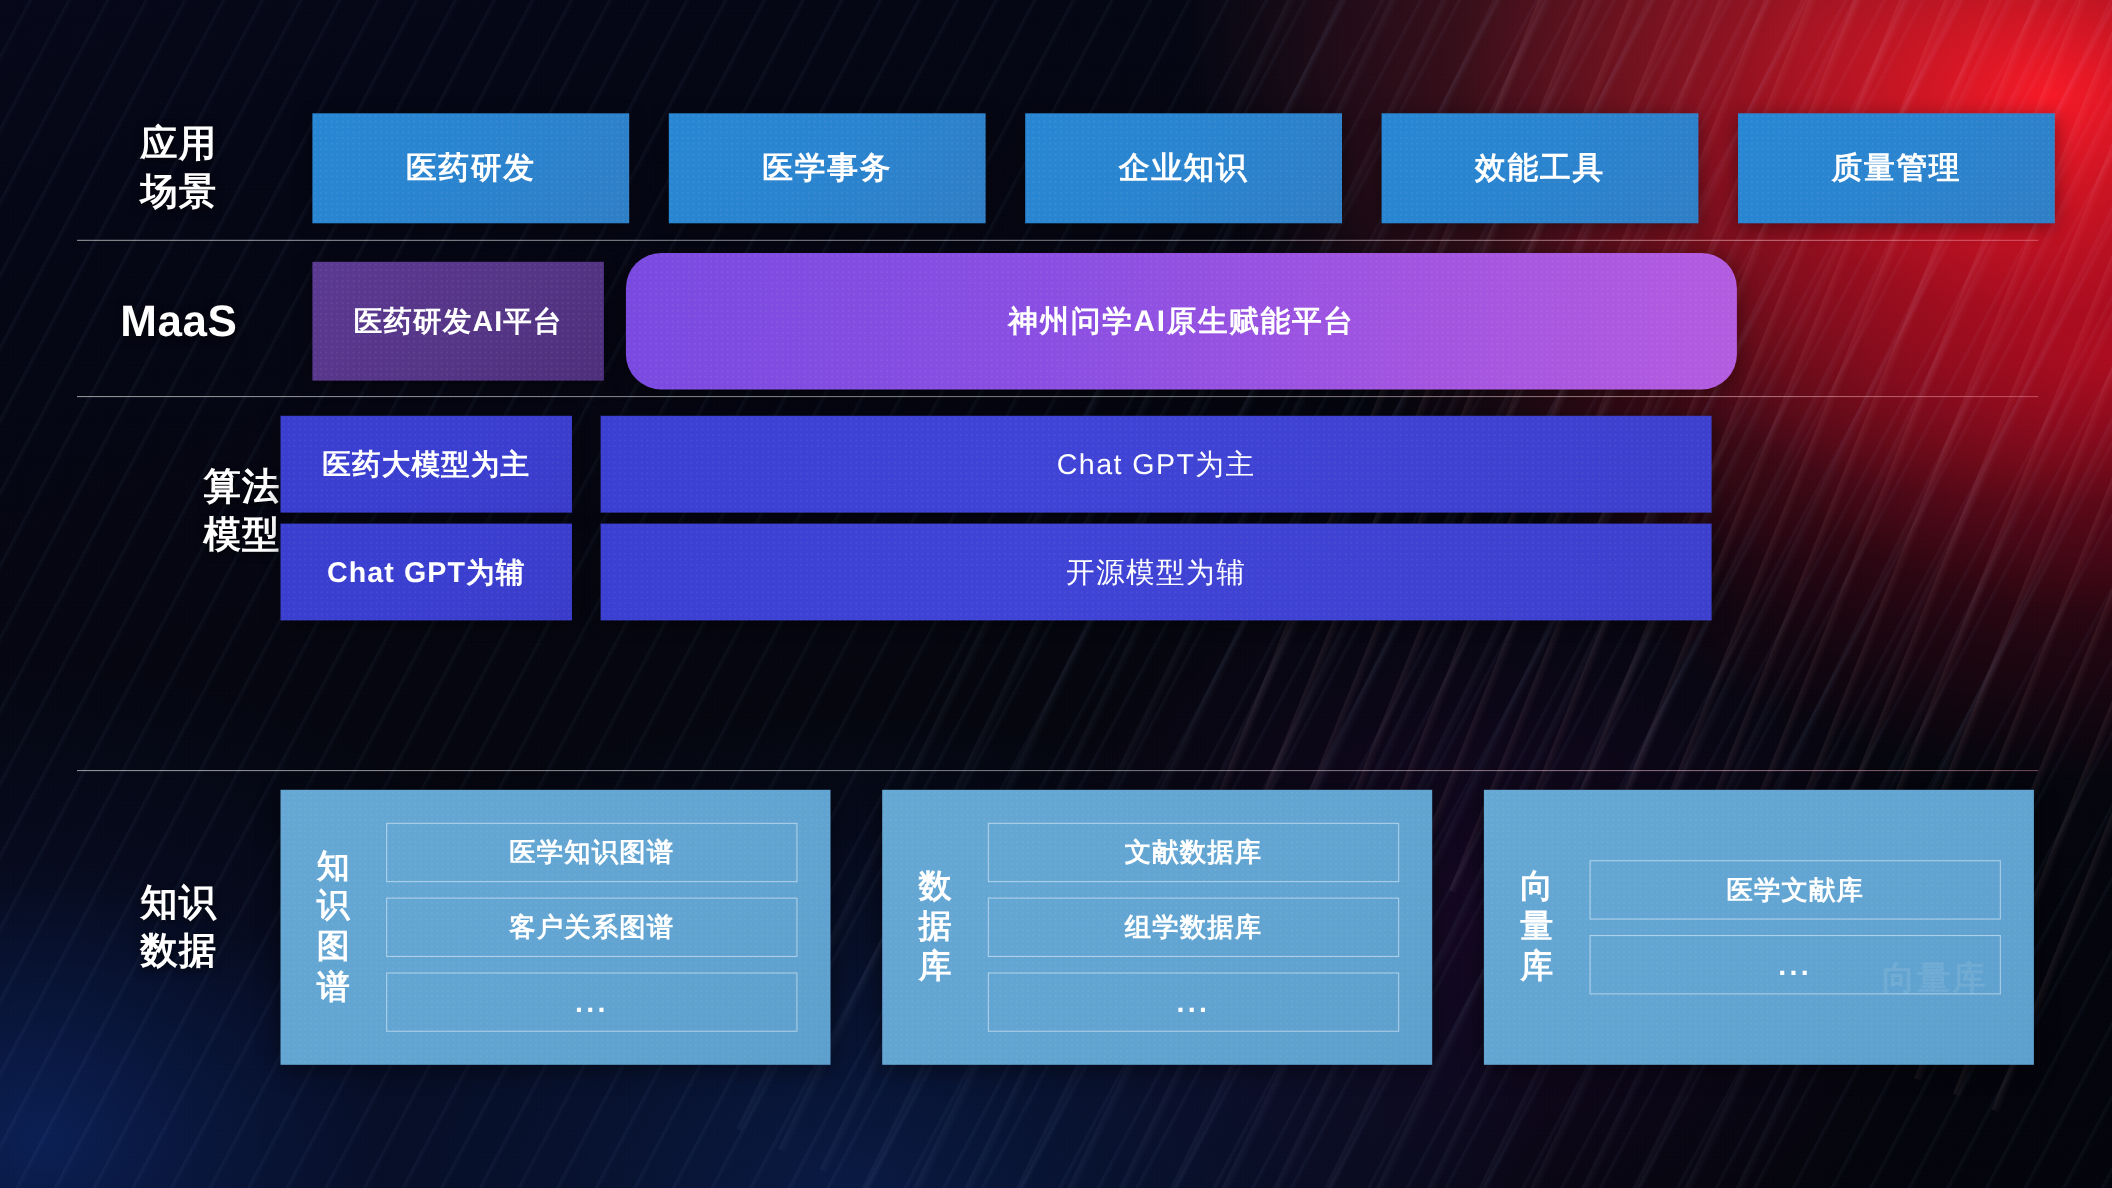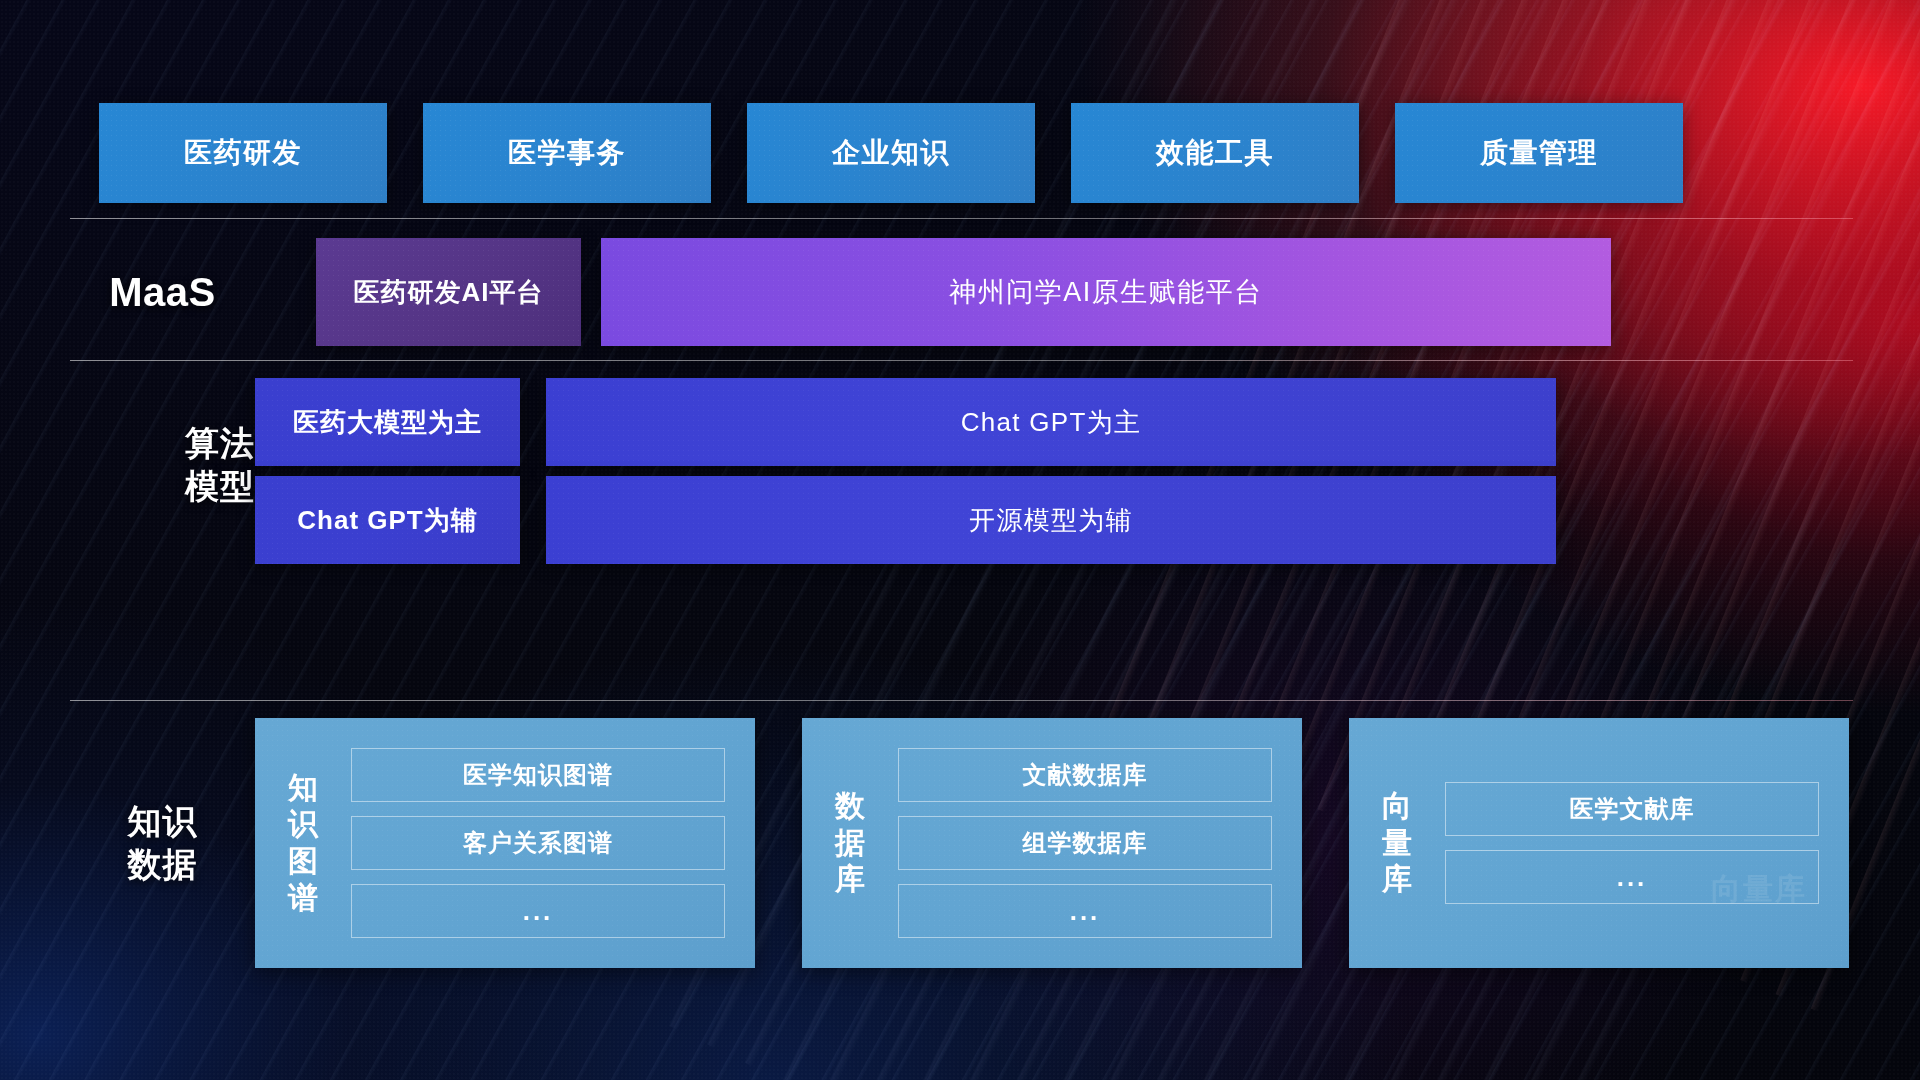--- a/index.html
+++ b/index.html
@@ -135,37 +135,37 @@
   .app-box:last-child { margin-right: 0; }
   .app-box::after {
     content: ""; position: absolute; inset: 0;
     background-image: radial-gradient(rgba(255,255,255,0.10) 0.7px, transparent 0.8px);
     background-size: 5px 5px;
     opacity: .65; pointer-events: none;
   }
 
   
   #div-1 { top: 218px; }
-  #row-maas { top: 238px; height: 108px; gap: 32px; }
+  #row-maas { top: 238px; height: 108px; }
   .maas-left {
     width: 265px; height: 108px;
     margin-right: 20px;
     background: linear-gradient(135deg, #5b3a92 0%, #553586 55%, #4d2f7c 100%);
     display: flex; align-items: center; justify-content: center;
     color: #ffffff; font-size: 26px; font-weight: bold; letter-spacing: 1px;
     box-shadow: 0 3px 16px rgba(0,0,0,.42);
     position: relative; overflow: hidden;
   }
   .maas-right {
-    width: 1010px; height: 108px;
+    width: 1010px; height: 124px;
     background: linear-gradient(96deg, #7a4ae0 0%, #8a4fe2 38%, #a355e0 72%, #b35ce0 100%);
     display: flex; align-items: center; justify-content: center;
-    color: #ffffff; font-size: 27px; font-weight: normal; letter-spacing: 1.5px;
+    color: #ffffff; font-size: 27px; font-weight: bold; letter-spacing: 1.5px;
     box-shadow: 0 3px 18px rgba(0,0,0,.38);
-    position: relative; overflow: hidden;
+    position: relative; overflow: hidden; border-radius: 32px;
   }
   .maas-left::after, .maas-right::after {
     content: ""; position: absolute; inset: 0;
     background-image: radial-gradient(rgba(255,255,255,0.11) 0.7px, transparent 0.8px);
     background-size: 5px 5px; opacity: .6; pointer-events: none;
   }
 
   
   #div-2 { top: 360px; }
   #row-algo { top: 378px; height: 188px; display: block; }
@@ -262,20 +262,22 @@
 <div id="stage">
   <div class="bg-base"></div>
   <div class="bg-streaks"></div>
   <div class="bg-streaks-2"></div>
   <div class="bg-streaks-3"></div>
   <div class="bg-noise"></div>
 
   <div class="diagram">
 
     <div class="row" id="row-apps">
+      <div class="row-label">应用
+场景</div>
       <div class="boxes">
         <div class="app-box">医药研发</div>
         <div class="app-box">医学事务</div>
         <div class="app-box">企业知识</div>
         <div class="app-box">效能工具</div>
         <div class="app-box">质量管理</div>
       </div>
     </div>
 
     <div class="divider" id="div-1"></div>

